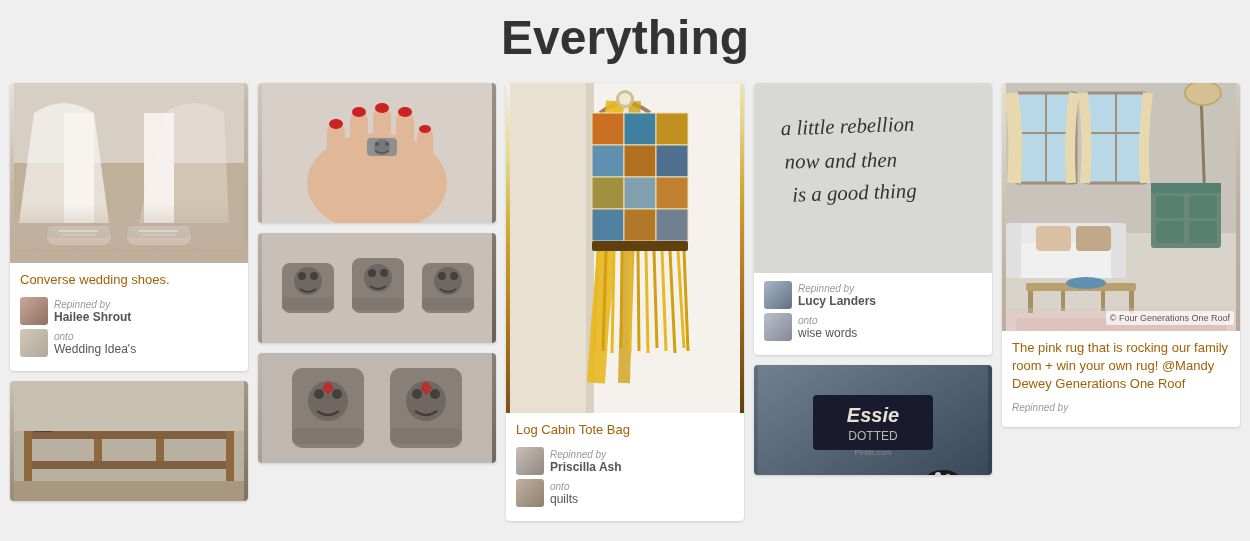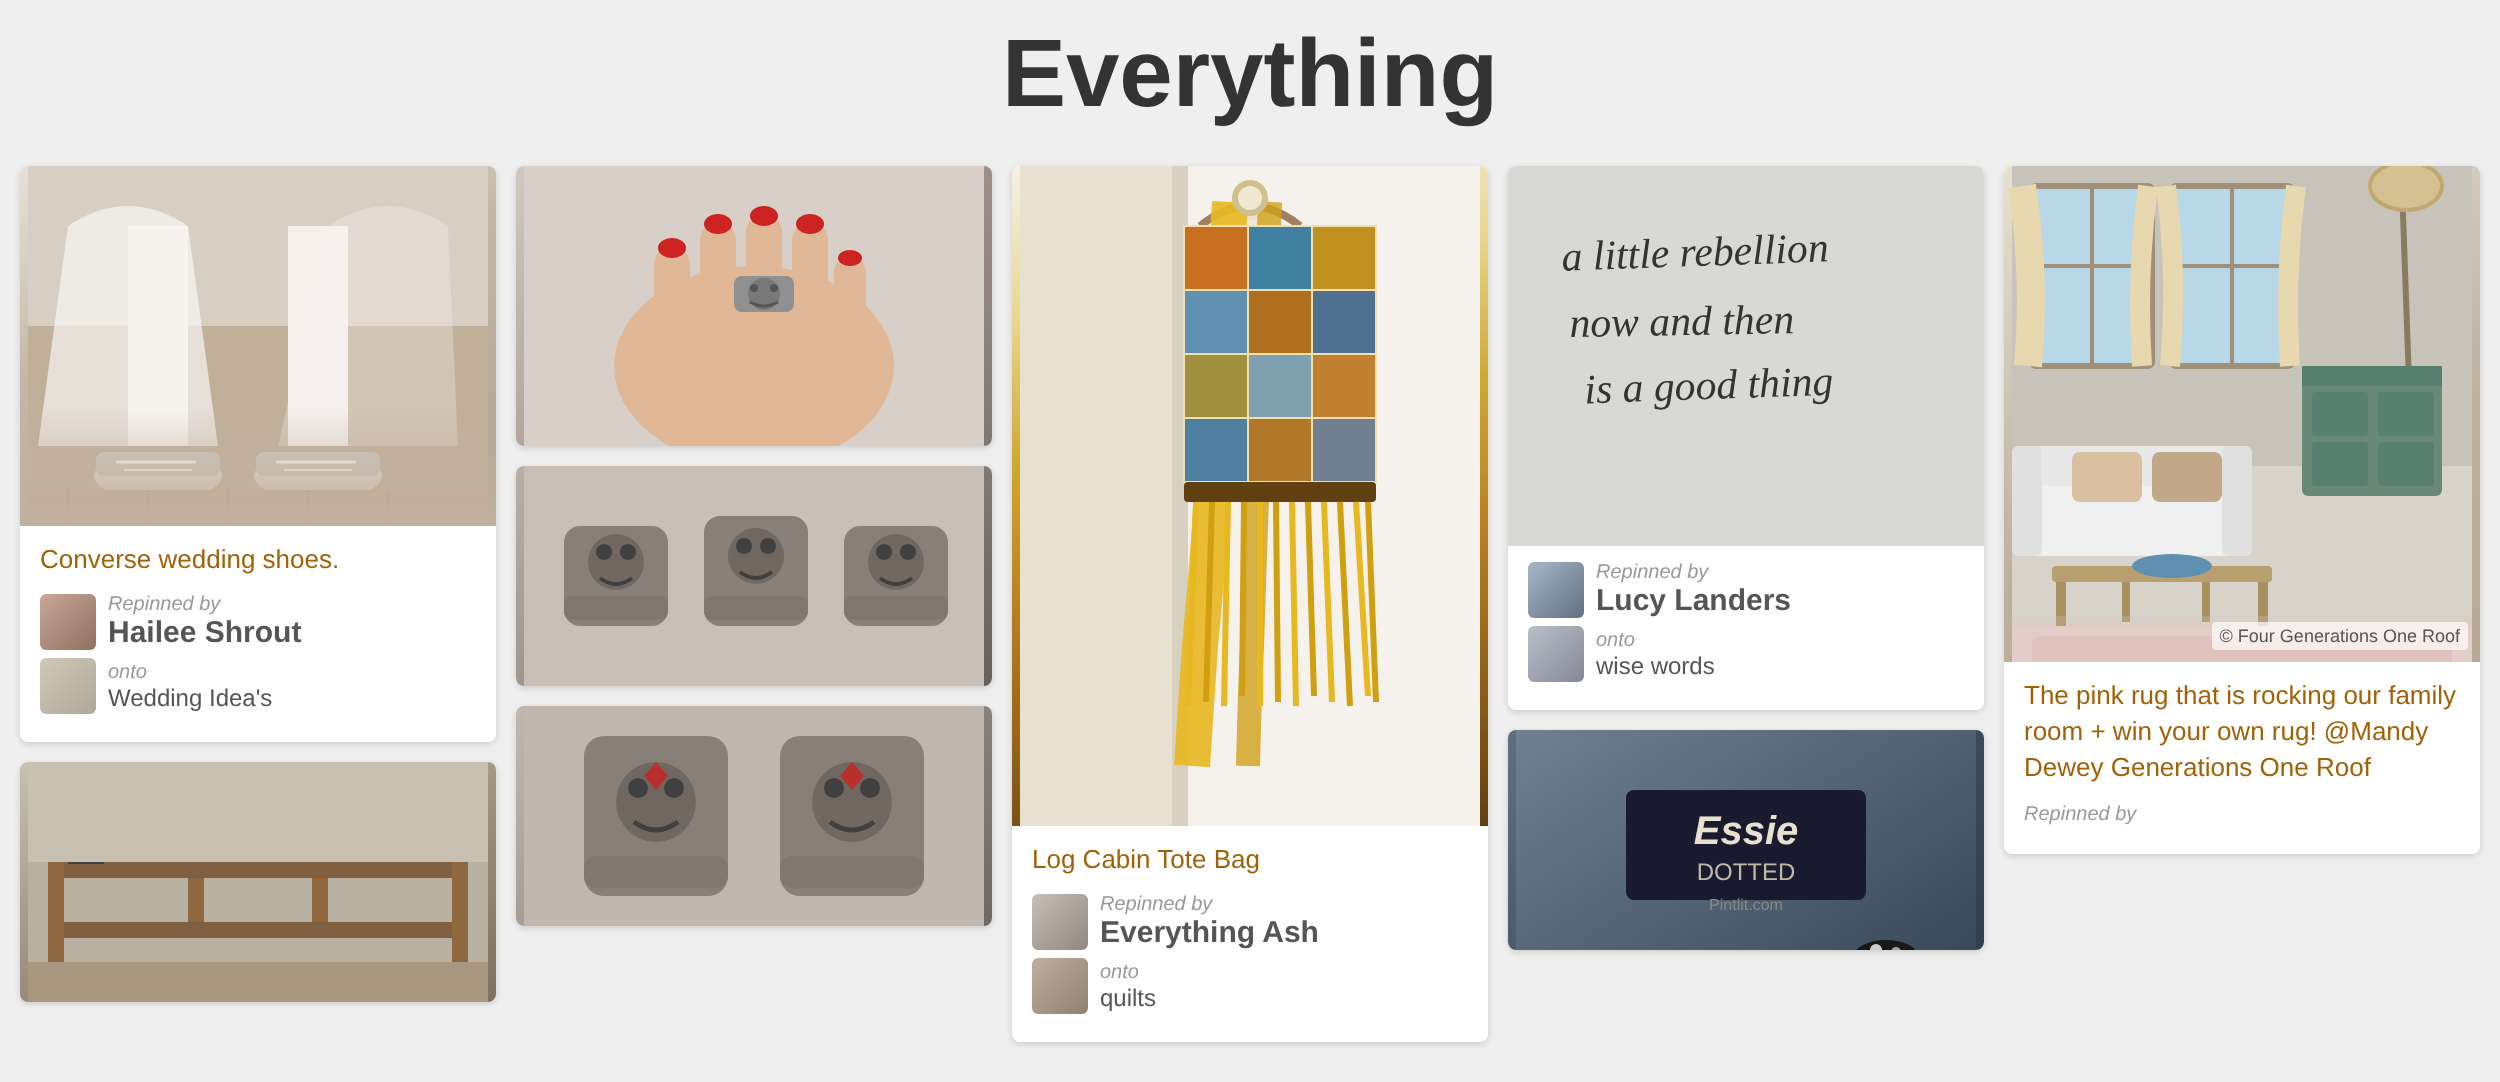--- a/index.html
+++ b/index.html
@@ -110,21 +110,21 @@
     .avatar-sm.av-priscilla { background: linear-gradient(135deg, #c8c0b8, #908880); }
     .avatar-sm.av-board  { background: linear-gradient(135deg, #d0c8b8, #b0a898); }
     .avatar-sm.av-wise   { background: linear-gradient(135deg, #b8c0c8, #888898); }
     .avatar-sm.av-quilts { background: linear-gradient(135deg, #c0b0a0, #908070); }
     .repin-label {
       font-size: 10px;
       color: #999;
       font-style: italic;
     }
     .repin-name {
-      font-size: 15px;
+      font-size: 12px;
       color: #555;
       font-weight: bold;
     }
     .onto-label {
       font-size: 10px;
       color: #999;
       font-style: italic;
     }
     .onto-name {
       font-size: 12px;
@@ -381,21 +381,21 @@
           <line x1="168" y1="168" x2="174" y2="265" stroke="#e8b820" stroke-width="3"></line>
           <line x1="174" y1="168" x2="178" y2="268" stroke="#d0a010" stroke-width="3"></line>
         </svg>
       </div>
       <div class="card-body">
         <div class="card-title">Log Cabin Tote Bag</div>
         <div class="repinner">
           <div class="avatar-sm av-priscilla"></div>
           <div>
             <div class="repin-label">Repinned by</div>
-            <div class="repin-name">Everything Ash</div>
+            <div class="repin-name">Priscilla Ash</div>
           </div>
         </div>
         <div class="repinner">
           <div class="avatar-sm av-quilts"></div>
           <div>
             <div class="onto-label">onto</div>
             <div class="onto-name">quilts</div>
           </div>
         </div>
       </div>

